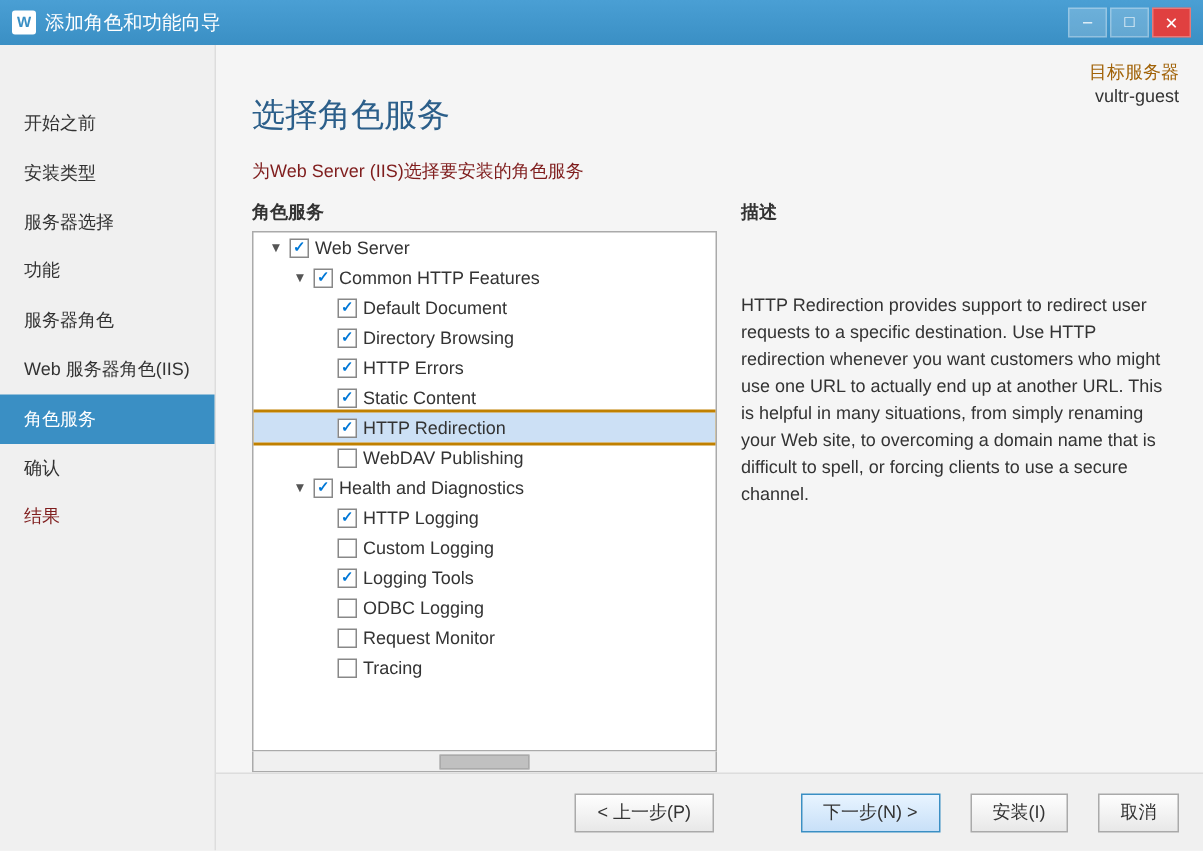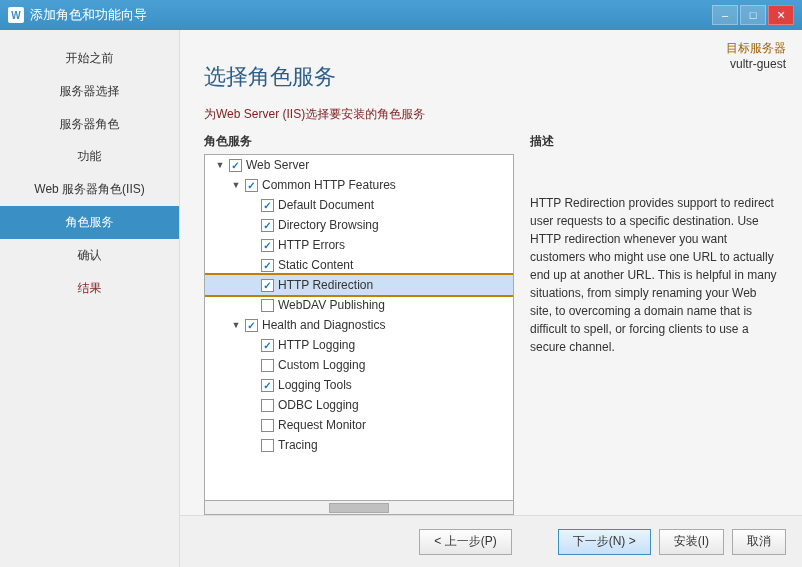--- a/index.html
+++ b/index.html
@@ -62,26 +62,25 @@
 
     
     .main-container {
       display: flex;
       height: calc(567px - 30px);
       background: #f5f5f5;
     }
 
     
     .sidebar {
-      width: 180px;
+      width: 144px;
       background: #f0f0f0;
-      padding: 12px 0 0 0;
+      padding: 36px 0 0 0;
       border-right: 1px solid #ddd;
       flex-shrink: 0;
-      text-align: center;
     }
     .sidebar-item {
       padding: 8px 16px;
       font-size: 12px;
       color: #333;
       cursor: pointer;
       line-height: 1.4;
     }
     .sidebar-item.active {
       background: #3a8fc4;
@@ -211,21 +210,21 @@
 
     
     .bottom-bar {
       height: 52px;
       background: #f0f0f0;
       border-top: 1px solid #ddd;
       display: flex;
       align-items: center;
       justify-content: flex-end;
       padding: 10px 16px;
-      gap: 8px;
+      gap: 20px;
     }
     .btn {
       height: 26px;
       padding: 0 14px;
       font-size: 12px;
       border: 1px solid #aaa;
       background: linear-gradient(to bottom, #fefefe, #e8e8e8);
       cursor: pointer;
       color: #333;
       font-family: "Microsoft YaHei", sans-serif;
@@ -268,27 +267,30 @@
     <div class="title-btn close">✕</div>
   </div>
 </div>
 
 <div class="main-container">
   <div class="sidebar">
     <div class="sidebar-item">
       <span>开始之前</span>
     </div>
     <div class="sidebar-item">
+      <span>安装类型</span>
+    </div>
+    <div class="sidebar-item">
       <span>服务器选择</span>
     </div>
     <div class="sidebar-item">
+      <span>功能</span>
+    </div>
+    <div class="sidebar-item">
       <span>服务器角色</span>
-    </div>
-    <div class="sidebar-item">
-      <span>功能</span>
     </div>
     <div class="sidebar-item">
       <span>Web 服务器角色(IIS)</span>
     </div>
     <div class="sidebar-item active">
       <span>角色服务</span>
     </div>
     <div class="sidebar-item">
       <span>确认</span>
     </div>

